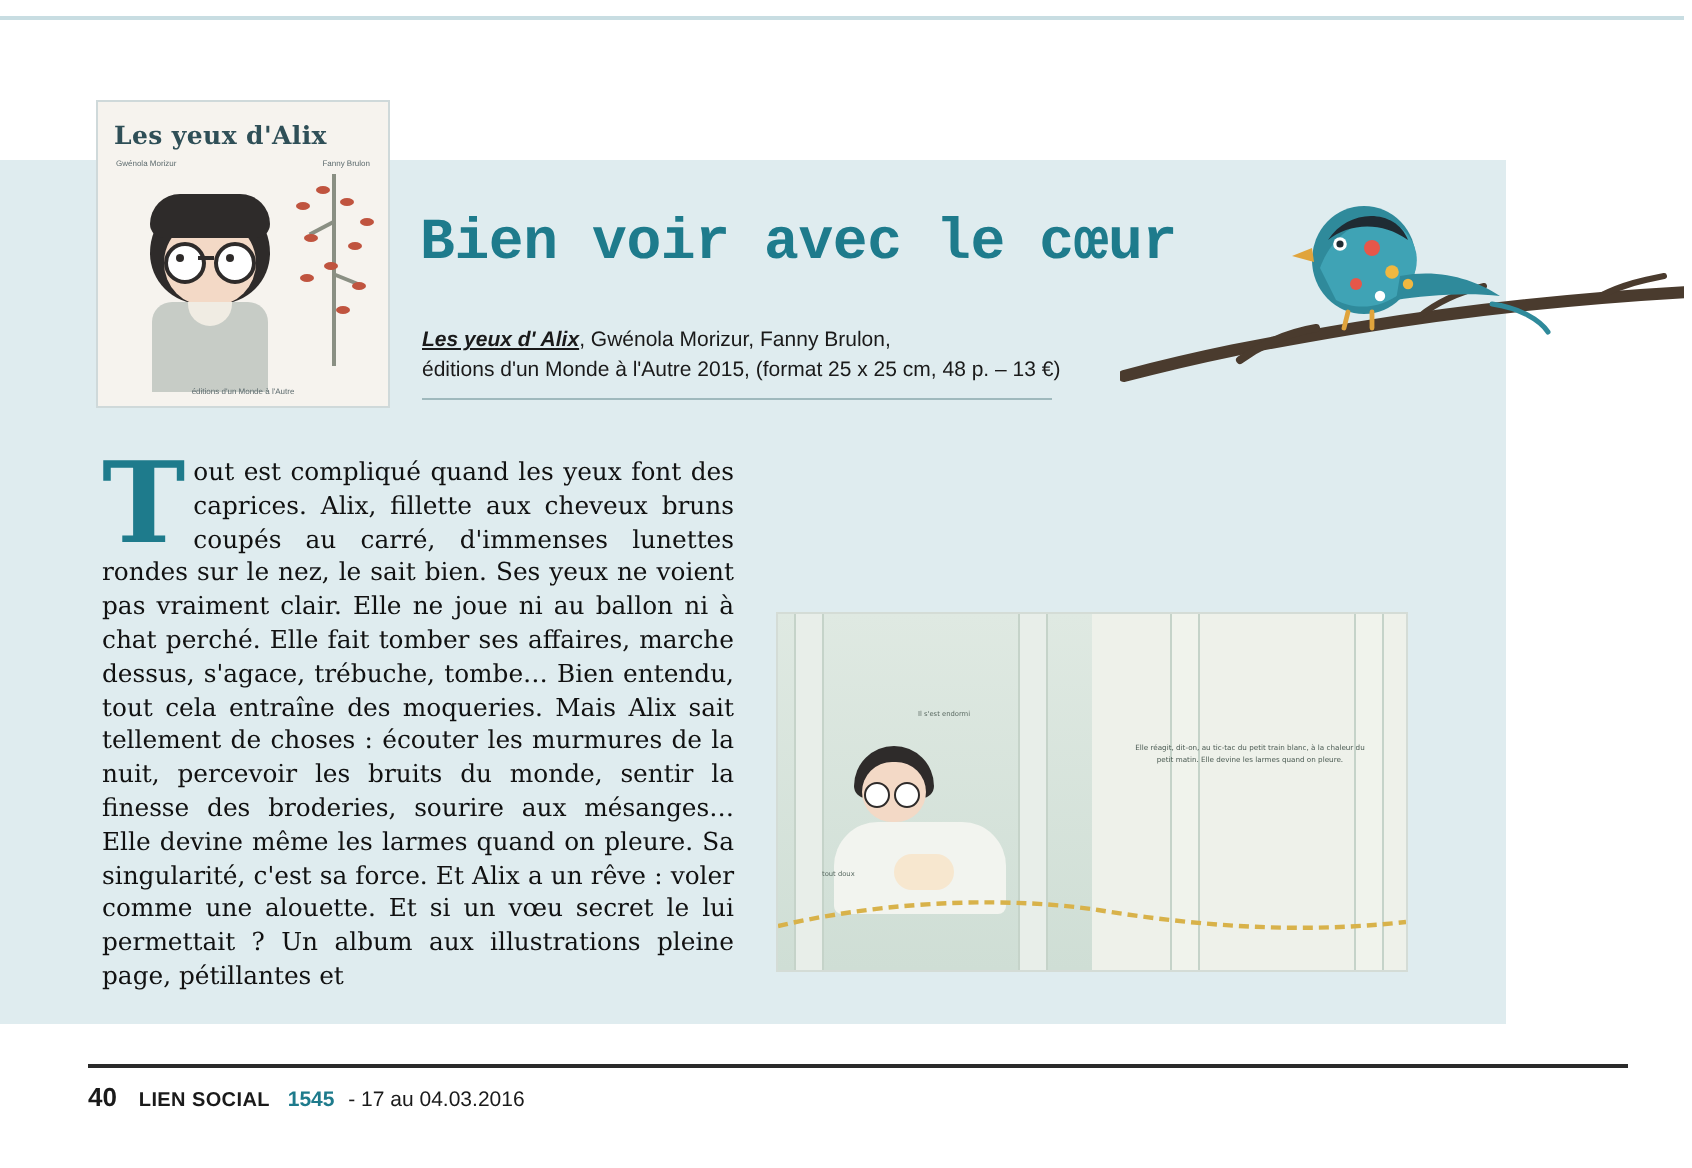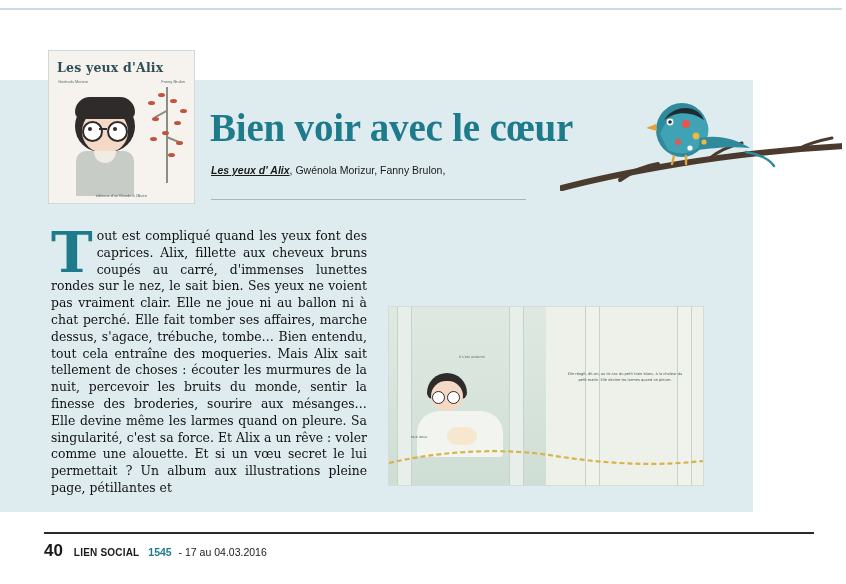--- a/index.html
+++ b/index.html
@@ -195,23 +195,23 @@
   .twig {
     position: absolute;
     width: 2px;
     background: #8a8f83;
   }
   
   .article-title {
     position: absolute;
     left: 210px;
     top: 105px;
-    font-family: Liberation Serif, serif;
-    font-weight: bold;
-    font-size: 39px;
+    font-family: Liberation Mono, monospace;
+    font-weight: bold;
+    font-size: 29px;
     color: #1e7b8c;
     letter-spacing: -0.2px;
   }
   
   .credit {
     position: absolute;
     left: 211px;
     top: 163px;
     width: 330px;
     font-size: 10.5px;
@@ -395,21 +395,21 @@
   .footer {
     position: absolute;
     left: 44px;
     top: 541px;
     font-size: 10.5px;
     color: #1a1a1a;
     white-space: nowrap;
   }
   .footer .pageno {
     font-weight: bold;
-    font-size: 17px;
+    font-size: 13px;
   }
   .footer .mag {
     font-weight: bold;
     font-size: 10px;
     letter-spacing: 0.2px;
   }
   .footer .issue {
     color: #1e7b8c;
     font-weight: bold;
   }
@@ -467,20 +467,21 @@
     <div class="cover-title">Les yeux d'Alix</div>
     <div class="cover-sub">Gwénola Morizur</div>
     <div class="cover-sub2">Fanny Brulon</div>
     <div class="cover-pub">éditions d'un Monde à l'Autre</div>
   </div>
 
   <div class="article-title">Bien voir avec le cœur</div>
 
   <div class="credit">
     <span class="ital">Les yeux d' Alix</span><span>, Gwénola Morizur, Fanny Brulon,</span><br>
+    <span>éditions d'un Monde à l'Autre 2015, (format 25 x 25 cm, 48 p. – 13 €)</span>
   </div>
   <div class="credit-rule"></div>
 
   <div class="bird-wrap">
     <svg width="286" height="112" viewBox="0 0 286 112">
       <path d="M2 88 C 40 78, 70 72, 118 64 C 160 57, 215 50, 284 46" stroke="#4a3b2e" stroke-width="6" fill="none" stroke-linecap="round"></path>
       <path d="M60 80 C 74 70, 86 66, 98 64" stroke="#4a3b2e" stroke-width="4" fill="none" stroke-linecap="round"></path>
       <path d="M150 58 C 160 50, 170 46, 182 43" stroke="#4a3b2e" stroke-width="3" fill="none" stroke-linecap="round"></path>
       <path d="M240 48 C 252 42, 262 40, 272 38" stroke="#4a3b2e" stroke-width="3" fill="none" stroke-linecap="round"></path>
       <ellipse cx="122" cy="30" rx="26" ry="27" fill="#2f8a9b"></ellipse>

